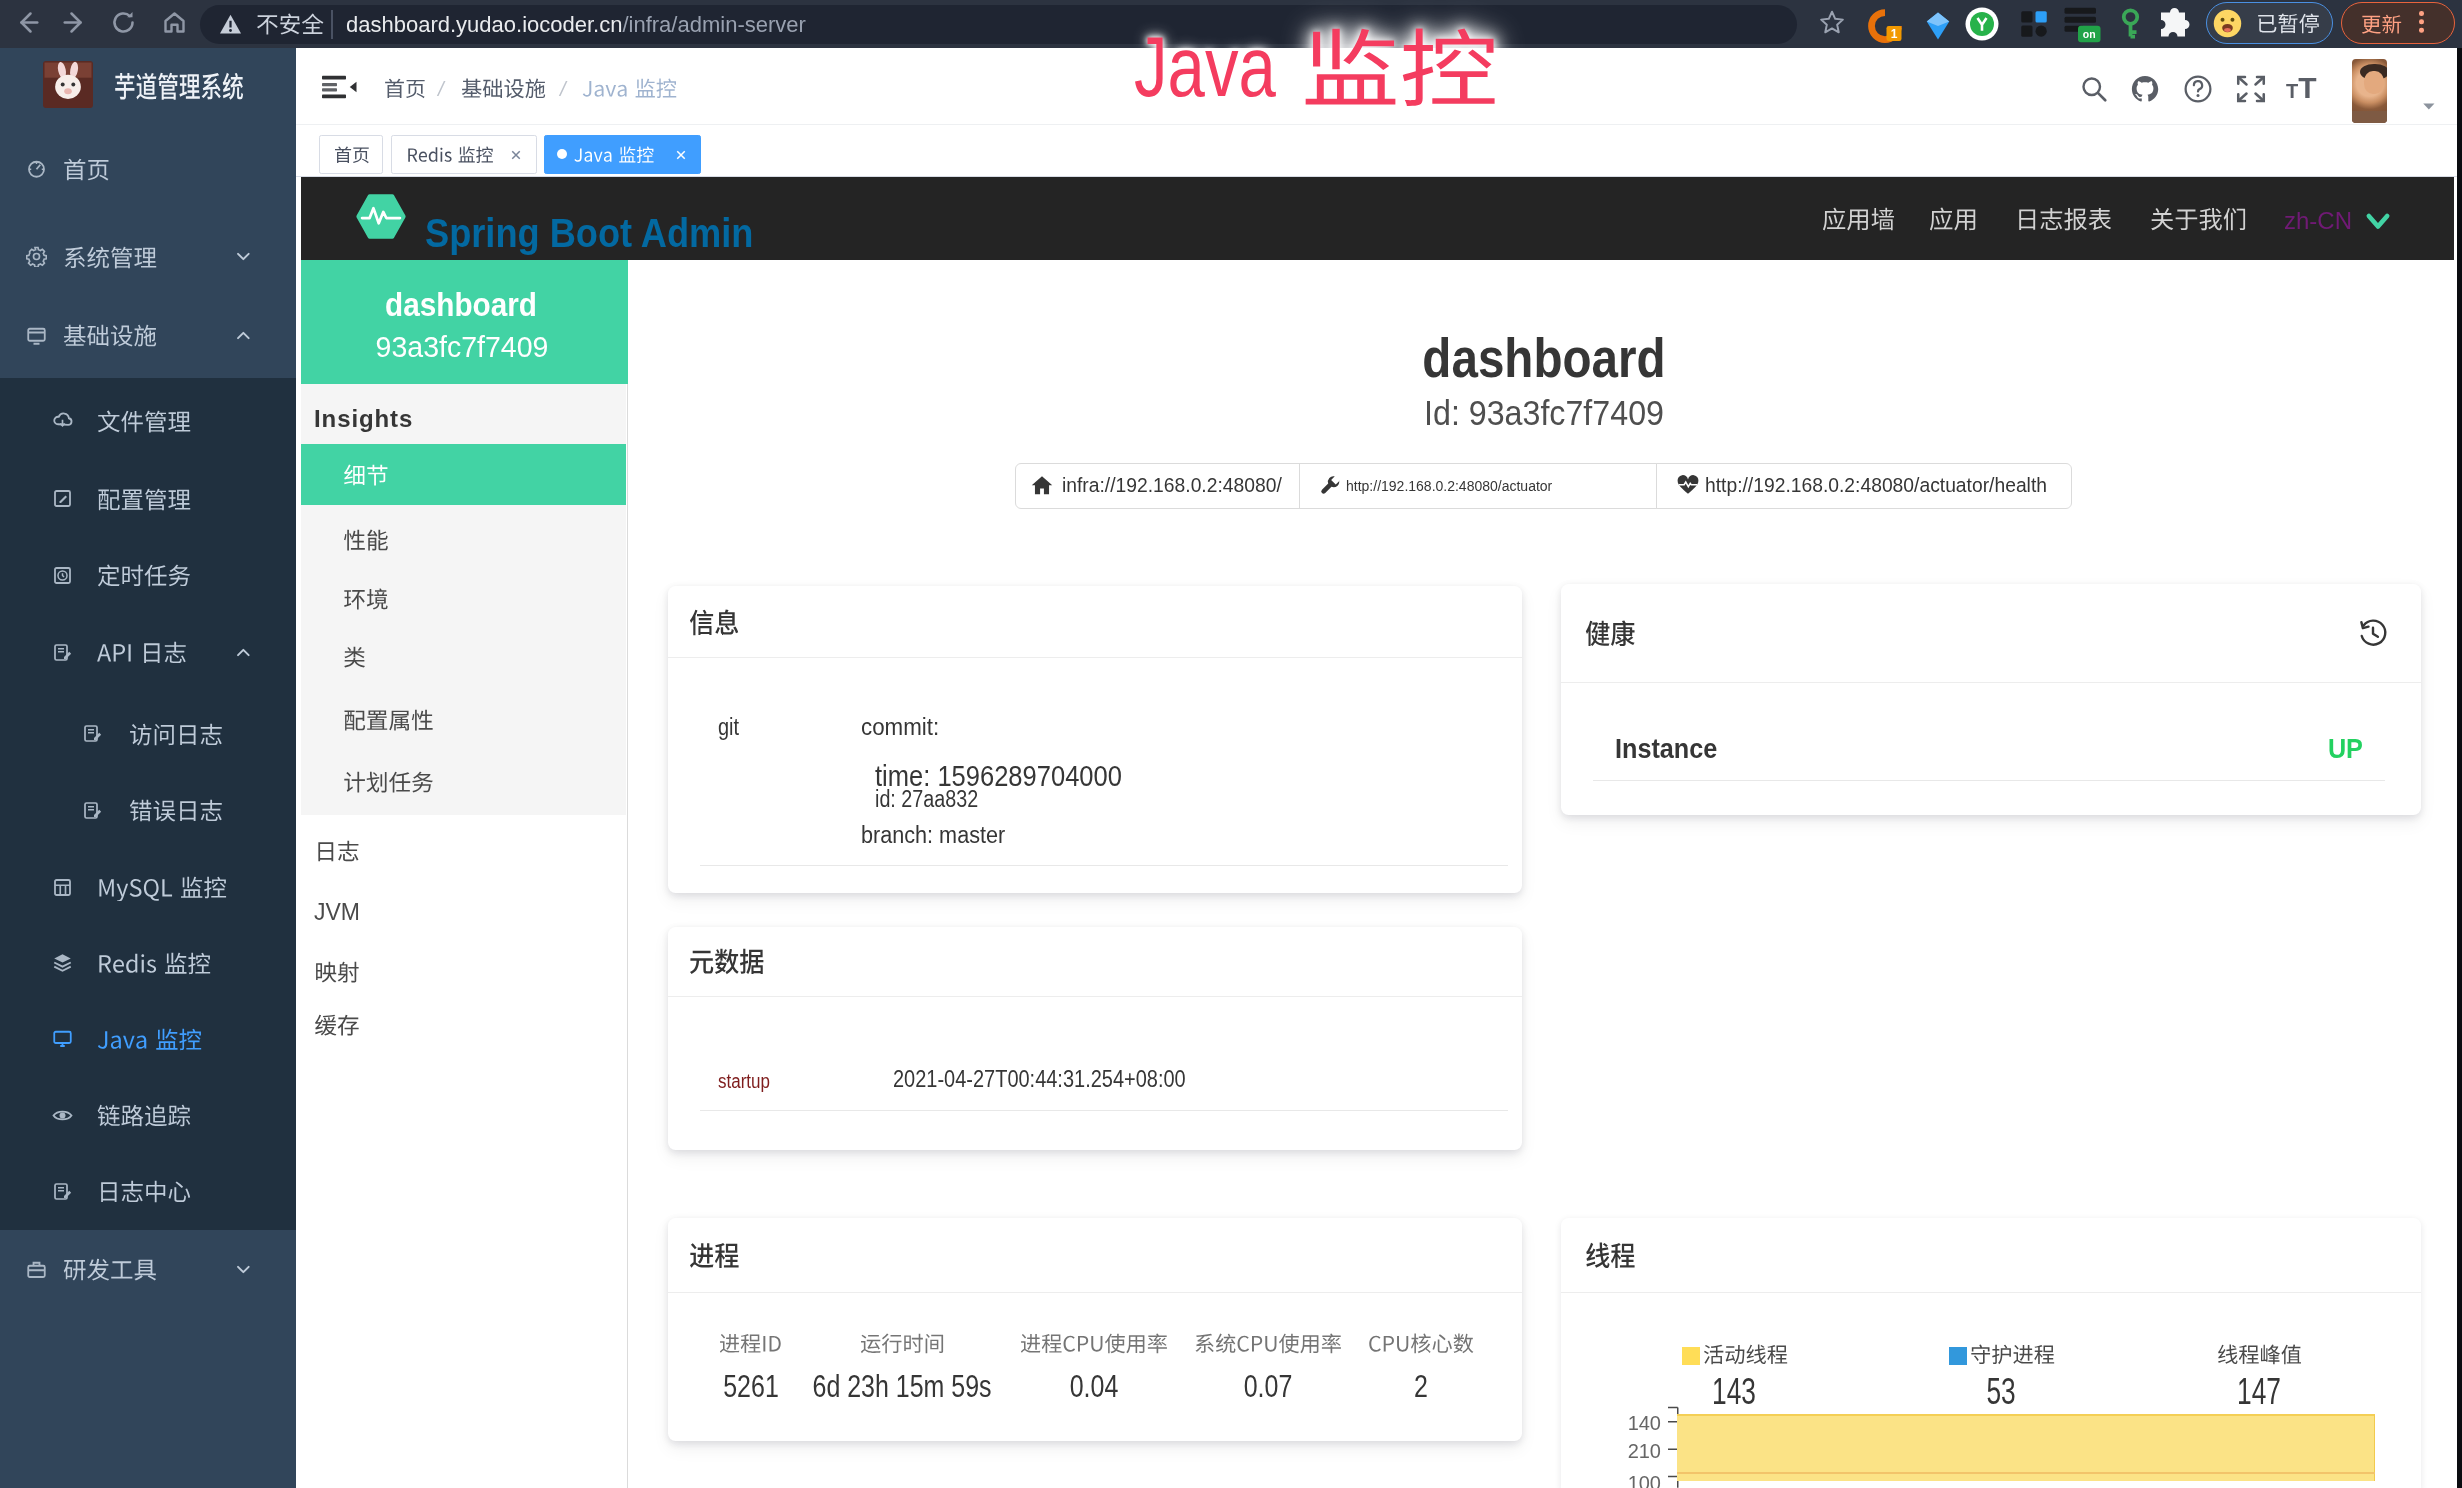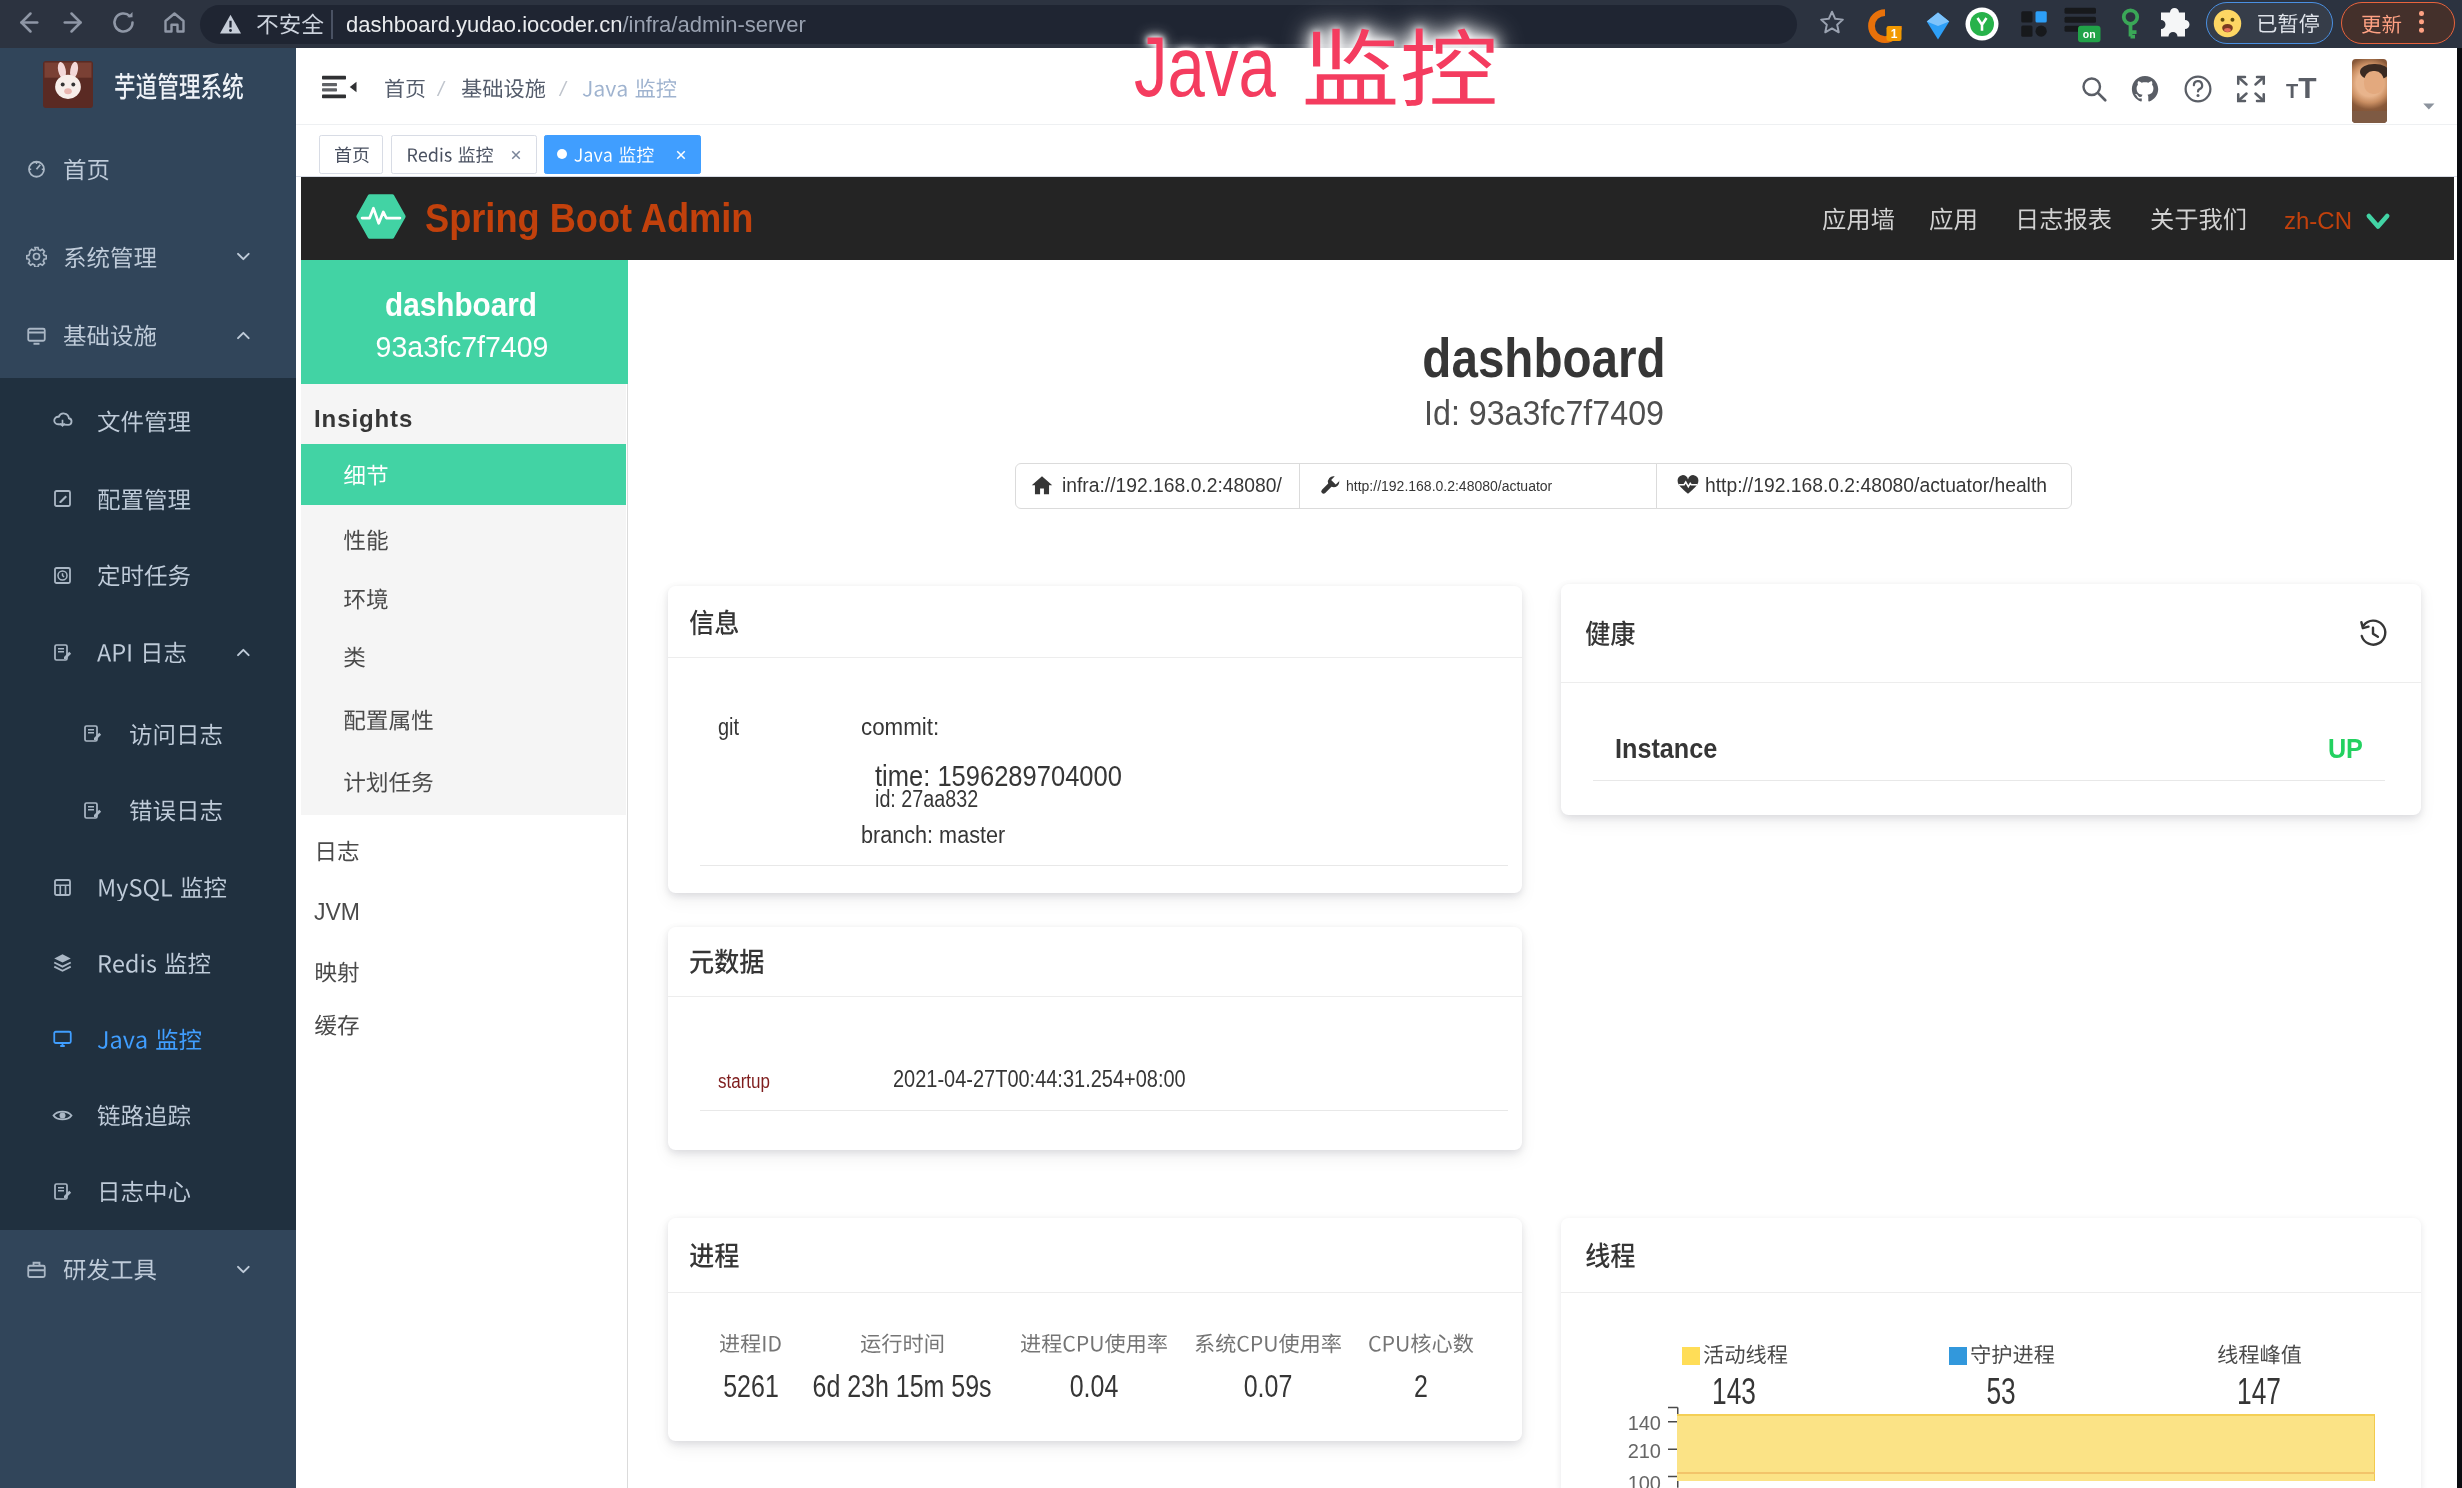--- a/index.html
+++ b/index.html
@@ -340,42 +340,42 @@
     </svg>
   </div>
 <svg class="abs" style="left:675px;top:149px" width="12" height="12" viewBox="0 0 16 16">
     <path d="M3 3 L13 13 M13 3 L3 13" stroke="#fff" stroke-width="2"></path>
   </svg>
 <div style="position:absolute;left:301px;top:177px;width:2153px;height:83px;background:#242424;"></div>
 <svg class="abs" style="left:356px;top:193px" width="50" height="47" viewBox="0 0 66 62">
     <polygon points="3,31 18,4 48,4 63,31 48,58 18,58" fill="#42d3a4" stroke="#42d3a4" stroke-width="5" stroke-linejoin="round"></polygon>
     <path d="M8 33 h10 l5-13 7 20 6-15 4 8 h18" stroke="#fff" stroke-width="3.6" fill="none" stroke-linecap="round" stroke-linejoin="round"></path>
   </svg>
-<div style="position:absolute;top:218px;left:425px;transform:translate(0,-50%);white-space:nowrap;font-family:'Liberation Sans',sans-serif;font-size:40px;font-weight:700;color:#c2410c;"><span style="display:inline-block;transform:scaleX(0.905);transform-origin:left center">Spring Boot Admin</span></div>
+<div style="position:absolute;top:233px;left:425px;transform:translate(0,-50%);white-space:nowrap;font-family:'Liberation Sans',sans-serif;font-size:40px;font-weight:700;color:#0369a1;"><span style="display:inline-block;transform:scaleX(0.905);transform-origin:left center">Spring Boot Admin</span></div>
 <div style="position:absolute;left:1822px;top:207px;">
     <svg width="73" height="26" viewBox="0 0 96 33.9">
       <path fill="#d2d2d2" d="M8.4 12.2C9.8 15.6 11.3 20.2 11.9 23.2L14.2 22.2C13.5 19.3 11.9 14.8 10.5 11.3ZM15.4 10.4C16.4 13.9 17.6 18.4 18 21.4L20.4 20.7C19.9 17.7 18.7 13.2 17.6 9.8ZM15 1.3C15.6 2.5 16.2 3.9 16.7 5.1H3.9V13.8C3.9 18.4 3.6 24.7 1.2 29.3C1.7 29.5 2.8 30.2 3.3 30.6C5.9 25.9 6.3 18.7 6.3 13.8V7.4H30.1V5.1H19.4C19 3.9 18.1 2.1 17.3 0.7ZM6.7 26.6V28.9H30.6V26.6H21.9C24.8 21.6 27.2 15.8 28.7 10.5L26.2 9.6C25 15.1 22.5 21.6 19.4 26.6ZM36.9 3.2V14.8C36.9 19.3 36.6 25 33 29C33.6 29.3 34.5 30.1 34.9 30.6C37.3 27.8 38.4 24.2 38.9 20.6H46.9V30.1H49.4V20.6H58V27.1C58 27.7 57.8 27.9 57.2 27.9C56.5 28 54.4 28 52.1 27.9C52.4 28.5 52.8 29.6 53 30.2C56 30.2 57.8 30.2 58.9 29.8C60 29.4 60.4 28.7 60.4 27.1V3.2ZM39.3 5.5H46.9V10.7H39.3ZM58 5.5V10.7H49.4V5.5ZM39.3 12.9H46.9V18.3H39.1C39.2 17.1 39.3 15.9 39.3 14.8ZM58 12.9V18.3H49.4V12.9ZM81.9 21.3H87V23.7H81.9ZM80.1 19.9V25.1H88.8V19.9ZM76.9 7.2C78.1 8.5 79.4 10.3 80 11.5L81.7 10.4C81.2 9.2 79.8 7.5 78.6 6.3ZM90.3 6.4C89.5 7.6 88.2 9.4 87.1 10.5L88.8 11.4C89.9 10.3 91.2 8.8 92.2 7.3ZM83.4 0.9V3.7H75.6V5.8H83.4V11.7H74.4V13.8H94.7V11.7H85.6V5.8H93.3V3.7H85.6V0.9ZM76 16.1V30.4H78.1V29H90.7V30.3H92.9V16.1ZM78.1 27V18H90.7V27ZM65.1 22.6 66 24.9C68.6 23.8 71.8 22.4 74.8 20.9L74.3 18.9L71.1 20.2V10.9H74.3V8.7H71.1V1.3H68.9V8.7H65.5V10.9H68.9V21.2C67.5 21.7 66.2 22.2 65.1 22.6Z"></path>
     </svg>
   </div>
 <div style="position:absolute;left:1929px;top:207px;">
     <svg width="49" height="26" viewBox="0 0 64 33.9">
       <path fill="#d2d2d2" d="M8.4 12.2C9.8 15.6 11.3 20.2 11.9 23.2L14.2 22.2C13.5 19.3 11.9 14.8 10.5 11.3ZM15.4 10.4C16.4 13.9 17.6 18.4 18 21.4L20.4 20.7C19.9 17.7 18.7 13.2 17.6 9.8ZM15 1.3C15.6 2.5 16.2 3.9 16.7 5.1H3.9V13.8C3.9 18.4 3.6 24.7 1.2 29.3C1.7 29.5 2.8 30.2 3.3 30.6C5.9 25.9 6.3 18.7 6.3 13.8V7.4H30.1V5.1H19.4C19 3.9 18.1 2.1 17.3 0.7ZM6.7 26.6V28.9H30.6V26.6H21.9C24.8 21.6 27.2 15.8 28.7 10.5L26.2 9.6C25 15.1 22.5 21.6 19.4 26.6ZM36.9 3.2V14.8C36.9 19.3 36.6 25 33 29C33.6 29.3 34.5 30.1 34.9 30.6C37.3 27.8 38.4 24.2 38.9 20.6H46.9V30.1H49.4V20.6H58V27.1C58 27.7 57.8 27.9 57.2 27.9C56.5 28 54.4 28 52.1 27.9C52.4 28.5 52.8 29.6 53 30.2C56 30.2 57.8 30.2 58.9 29.8C60 29.4 60.4 28.7 60.4 27.1V3.2ZM39.3 5.5H46.9V10.7H39.3ZM58 5.5V10.7H49.4V5.5ZM39.3 12.9H46.9V18.3H39.1C39.2 17.1 39.3 15.9 39.3 14.8ZM58 12.9V18.3H49.4V12.9Z"></path>
     </svg>
   </div>
 <div style="position:absolute;left:2015px;top:207px;">
     <svg width="97" height="26" viewBox="0 0 128 33.9">
       <path fill="#d2d2d2" d="M8.1 16.6H24.1V25.6H8.1ZM8.1 14.2V5.5H24.1V14.2ZM5.6 3.1V30H8.1V28H24.1V29.9H26.6V3.1ZM40.6 19.6V26.6C40.6 29.2 41.6 30 45.3 30C46.1 30 51.8 30 52.6 30C55.7 30 56.5 28.9 56.8 24.7C56.2 24.5 55.2 24.2 54.6 23.8C54.5 27.2 54.2 27.8 52.4 27.8C51.2 27.8 46.4 27.8 45.4 27.8C43.4 27.8 43 27.6 43 26.6V19.6ZM44.1 17.7C46.7 19.3 49.8 21.6 51.2 23.3L53 21.6C51.5 20 48.3 17.8 45.8 16.3ZM55.8 20.4C57.4 23.1 59.2 26.8 59.9 29L62.3 28C61.5 25.9 59.6 22.3 58 19.6ZM36.8 19.9C36.2 22.4 35 25.7 33.6 27.7L35.7 28.8C37.2 26.7 38.3 23.3 38.9 20.7ZM46.7 1V5.6H33.8V7.9H46.7V13.3H35.9V15.6H60.4V13.3H49.2V7.9H62.3V5.6H49.2V1ZM77.5 2V30.3H79.9V15.2H80.9C82.1 18.6 83.8 21.7 85.9 24.3C84.3 26.1 82.3 27.6 80.1 28.7C80.7 29.2 81.4 29.9 81.7 30.5C83.9 29.3 85.8 27.8 87.4 26C89.1 27.8 91 29.3 93.2 30.3C93.5 29.7 94.3 28.7 94.8 28.3C92.7 27.4 90.7 26 89 24.2C91.3 21.1 92.9 17.4 93.7 13.4L92.1 12.9L91.7 13H79.9V4.3H90.1C90 7.2 89.8 8.4 89.4 8.8C89.2 9.1 88.8 9.1 88.1 9.1C87.5 9.1 85.4 9.1 83.3 8.9C83.6 9.4 83.9 10.3 83.9 10.9C86.1 11 88.1 11 89.1 11C90.2 10.9 90.9 10.7 91.5 10.1C92.2 9.4 92.4 7.6 92.6 3.1C92.7 2.7 92.7 2 92.7 2ZM83.2 15.2H90.8C90.1 17.8 88.9 20.3 87.4 22.4C85.6 20.3 84.2 17.8 83.2 15.2ZM70 1V7.4H65.5V9.8H70V16.6L65 17.9L65.7 20.4L70 19.1V27.4C70 28 69.9 28.1 69.3 28.1C68.9 28.1 67.2 28.2 65.4 28.1C65.8 28.8 66.1 29.8 66.2 30.4C68.7 30.4 70.2 30.3 71.2 30C72.1 29.6 72.5 28.9 72.5 27.4V18.3L76.4 17.2L76.1 14.9L72.5 15.9V9.8H76.1V7.4H72.5V1ZM104.1 30.4C104.8 29.9 106 29.5 114.9 26.6C114.8 26.1 114.6 25.2 114.5 24.5L106.7 26.8V19.8C108.6 18.5 110.4 17.1 111.7 15.5C114.2 22.2 118.7 27.1 125.3 29.3C125.7 28.7 126.4 27.7 126.9 27.2C123.8 26.3 121.1 24.7 118.8 22.7C120.9 21.4 123.2 19.7 125.1 18.2L123.1 16.8C121.7 18.1 119.4 19.9 117.5 21.2C116.1 19.6 114.9 17.6 114.1 15.5H125.9V13.4H113.2V10.6H123.5V8.6H113.2V5.9H124.9V3.8H113.2V1H110.7V3.8H99.4V5.9H110.7V8.6H101V10.6H110.7V13.4H98.1V15.5H108.7C105.7 18.2 101.1 20.7 97.2 22C97.7 22.5 98.4 23.4 98.8 23.9C100.5 23.3 102.4 22.4 104.3 21.3V26.1C104.3 27.4 103.6 27.9 103 28.2C103.4 28.7 103.9 29.8 104.1 30.4Z"></path>
     </svg>
   </div>
 <div style="position:absolute;left:2150px;top:207px;">
     <svg width="97" height="26" viewBox="0 0 128 33.9">
       <path fill="#d2d2d2" d="M7.2 2.3C8.5 4 9.8 6.2 10.4 7.8H4.1V10.2H14.8V14.1C14.8 14.7 14.7 15.3 14.7 15.9H2.2V18.2H14.2C13.2 21.7 10.1 25.4 1.5 28.3C2.2 28.8 3 29.8 3.3 30.4C11.5 27.5 15 23.8 16.5 20.1C19.2 25 23.3 28.5 29 30.2C29.4 29.5 30.1 28.4 30.7 27.9C24.9 26.4 20.5 23 18.1 18.2H29.9V15.9H17.4L17.5 14.1V10.2H28.2V7.8H21.9C23 6 24.3 3.9 25.3 2L22.8 1.1C22 3.1 20.5 5.9 19.2 7.8H10.4L12.5 6.6C11.9 5.1 10.6 2.9 9.2 1.2ZM36 3.2V5.6H47V13.7H33.8V16.1H47V26.9C47 27.6 46.8 27.7 46.1 27.7C45.4 27.8 42.9 27.8 40.3 27.7C40.7 28.4 41.1 29.5 41.3 30.2C44.6 30.2 46.7 30.2 47.9 29.8C49.1 29.4 49.6 28.6 49.6 26.9V16.1H62.3V13.7H49.6V5.6H60V3.2ZM86.5 3.1C88.4 4.7 90.6 7 91.6 8.6L93.5 7.2C92.4 5.7 90.2 3.4 88.4 1.8ZM90.6 14.2C89.5 16.2 88.1 18.2 86.4 20.1C85.9 17.9 85.4 15.4 85.1 12.7H94.3V10.4H84.8C84.6 7.6 84.4 4.4 84.4 1.2H81.9C82 4.4 82.1 7.5 82.4 10.4H75V4.8C77 4.4 78.8 3.9 80.4 3.4L78.7 1.3C75.6 2.5 70.5 3.6 66 4.3C66.3 4.8 66.6 5.7 66.7 6.3C68.6 6 70.7 5.7 72.6 5.3V10.4H65.8V12.7H72.6V18.4L65.3 19.8L66 22.2L72.6 20.7V27.3C72.6 27.8 72.4 28 71.9 28C71.3 28.1 69.4 28.1 67.4 28C67.7 28.7 68.2 29.8 68.3 30.4C70.9 30.4 72.6 30.4 73.6 30C74.7 29.6 75 28.9 75 27.3V20.2L81 18.8L80.8 16.6L75 17.9V12.7H82.6C83 16.2 83.6 19.4 84.4 22.1C82.1 24.2 79.5 26 76.8 27.3C77.4 27.8 78.1 28.6 78.4 29.2C80.8 27.9 83.1 26.3 85.2 24.5C86.7 28.2 88.6 30.5 91.2 30.5C93.6 30.5 94.5 28.9 94.9 23.6C94.2 23.4 93.4 22.8 92.9 22.3C92.7 26.4 92.3 28.1 91.4 28.1C89.8 28.1 88.3 26 87.2 22.6C89.4 20.4 91.3 17.8 92.7 15.1ZM108.2 2C109.6 4 111.2 6.7 111.9 8.3L113.9 7.1C113.2 5.5 111.5 2.9 110 1ZM106.8 7.4V30.4H109.2V7.4ZM114.4 2.1V4.3H123.1V27.3C123.1 27.9 122.9 28 122.4 28.1C121.9 28.1 120.1 28.1 118.3 28C118.6 28.7 118.9 29.7 119 30.3C121.6 30.3 123.2 30.3 124.2 29.9C125.2 29.5 125.5 28.8 125.5 27.4V2.1ZM103.2 1.2C101.9 6 99.7 11 97.2 14.2C97.6 14.8 98.2 16.1 98.4 16.7C99.2 15.6 100 14.5 100.7 13.2V30.4H102.9V8.7C103.9 6.5 104.8 4.1 105.4 1.8Z"></path>
     </svg>
   </div>
-<div style="position:absolute;top:221px;left:2318px;transform:translate(-50%,-50%);white-space:nowrap;font-family:'Liberation Sans',sans-serif;font-size:24px;font-weight:400;color:#c2410c;">zh-CN</div>
+<div style="position:absolute;top:221px;left:2318px;transform:translate(-50%,-50%);white-space:nowrap;font-family:'Liberation Sans',sans-serif;font-size:24px;font-weight:400;color:#701a75;">zh-CN</div>
 <svg class="abs" style="left:2365px;top:212px" width="26" height="20" viewBox="0 0 34 26">
     <path d="M5 5 L17 19 L29 5" stroke="#42d3a4" stroke-width="6" fill="none" stroke-linecap="round" stroke-linejoin="round"></path>
   </svg>
 <div style="position:absolute;left:301px;top:260px;width:327px;height:1229px;background:#fff;border-right:1.5px solid #dbdbdb;"></div>
 <div style="position:absolute;left:301px;top:260px;width:327px;height:124px;background:#42d3a4;"></div>
 <div style="position:absolute;top:305px;left:461px;transform:translate(-50%,-50%);white-space:nowrap;font-family:'Liberation Sans',sans-serif;font-size:33px;font-weight:700;color:#fff;"><span style="display:inline-block;transform:scaleX(0.9);transform-origin:center">dashboard</span></div>
 <div style="position:absolute;top:347px;left:462px;transform:translate(-50%,-50%);white-space:nowrap;font-family:'Liberation Sans',sans-serif;font-size:30px;font-weight:400;color:#fff;"><span style="display:inline-block;transform:scaleX(0.95);transform-origin:center">93a3fc7f7409</span></div>
 <div style="position:absolute;left:301px;top:384px;width:325px;height:431px;background:#f5f5f5;"></div>
 <div style="position:absolute;top:419px;left:314px;transform:translate(0,-50%);white-space:nowrap;font-family:'Liberation Sans',sans-serif;font-size:24px;font-weight:700;color:#363636;letter-spacing:0.9px;">Insights</div>
 <div style="position:absolute;left:301px;top:444px;width:325px;height:61px;background:#42d3a4;"></div>

